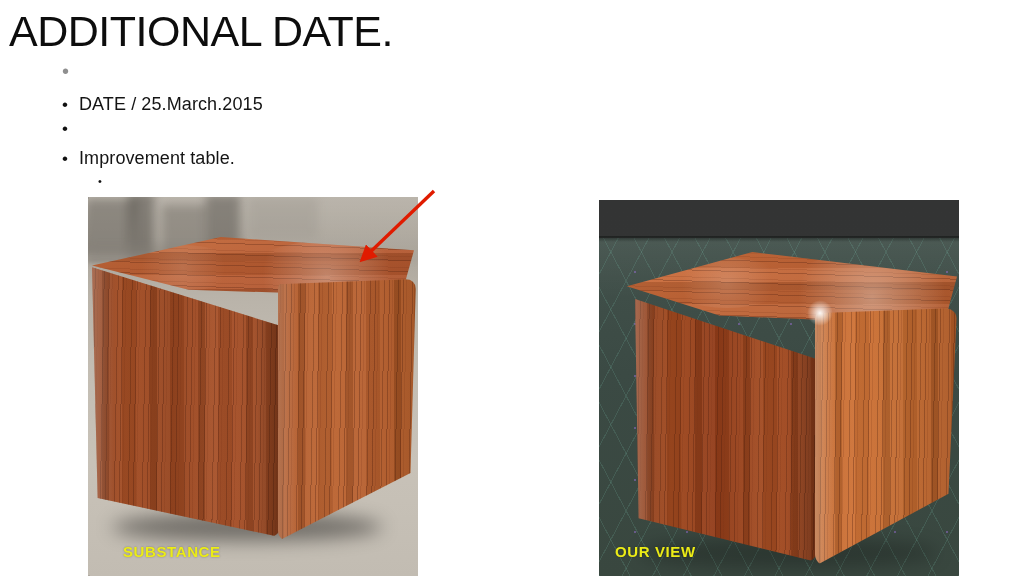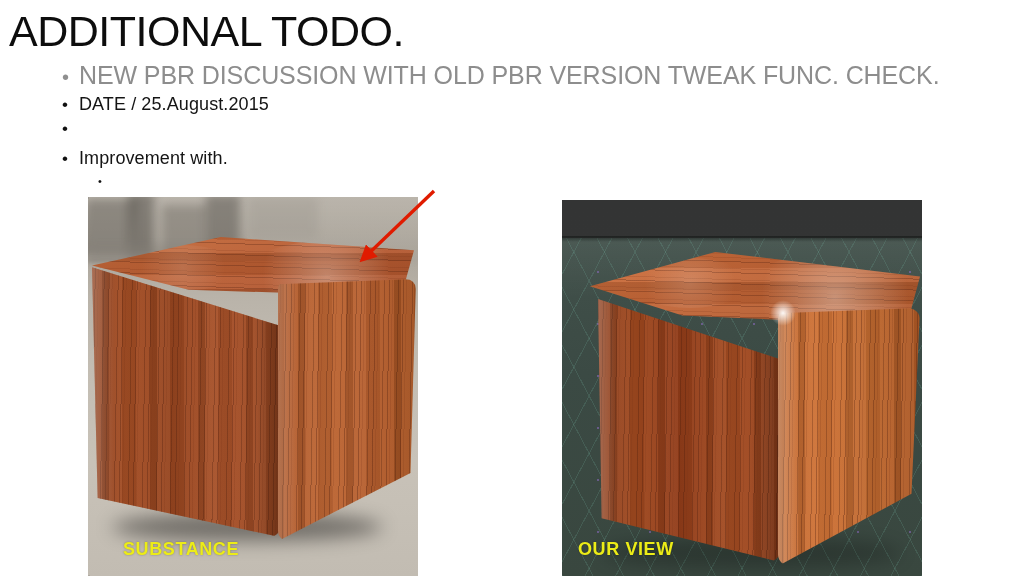--- a/index.html
+++ b/index.html
@@ -109,21 +109,21 @@
     position: absolute;
     overflow: hidden;
   }
   #panel-substance {
     left: 88px;
     top: 197px;
     width: 330px;
     height: 379px;
   }
   #panel-ourview {
-    left: 562px;
+    left: 599px;
     top: 200px;
     width: 360px;
     height: 376px;
   }
 
   
   .substance-bg {
     position: absolute;
     inset: 0;
     background:
@@ -313,21 +313,21 @@
   .cube-shadow {
     position: absolute;
     border-radius: 50%;
     filter: blur(9px);
     background: rgba(0,0,0,.42);
   }
 
   
   .render-caption {
     position: absolute;
-    font-size: 18px;
+    font-size: 15px;
     font-weight: 600;
     letter-spacing: 0.6px;
     color: #ecec17;
     text-shadow: 0 0 2px rgba(0,0,0,.35);
   }
   #caption-substance { left: 35px; bottom: 16px; }
   #caption-ourview   { left: 16px; bottom: 16px; }
 
   
   #annotation-arrow {
@@ -335,41 +335,40 @@
     left: 330px;
     top: 175px;
     width: 140px;
     height: 110px;
     pointer-events: none;
   }
 </style>
 </head>
 <body>
 
-<div id="slide-title">ADDITIONAL TODO.</div>
+<div id="slide-title">ADDITIONAL DATE.</div>
 
 <div id="bullet-list">
 
   <div class="bullet-row lvl1">
     <span class="bullet-dot">•</span>
-    <span class="bullet-text">NEW PBR DISCUSSION WITH OLD PBR VERSION TWEAK FUNC. CHECK.</span>
   </div>
 
   <div class="bullet-row lvl2">
     <span class="bullet-dot">•</span>
-    <span class="bullet-text">DATE /   25.August.2015</span>
+    <span class="bullet-text">DATE /   25.March.2015</span>
   </div>
 
   <div class="bullet-row lvl2">
     <span class="bullet-dot">•</span>
   </div>
 
   <div class="bullet-row lvl2">
     <span class="bullet-dot">•</span>
-    <span class="bullet-text">Improvement  with.</span>
+    <span class="bullet-text">Improvement  table.</span>
   </div>
 
   <div class="bullet-row lvl3">
     <span class="bullet-dot">•</span>
   </div>
 
 </div>
 
 <div class="render-panel" id="panel-substance">
 

